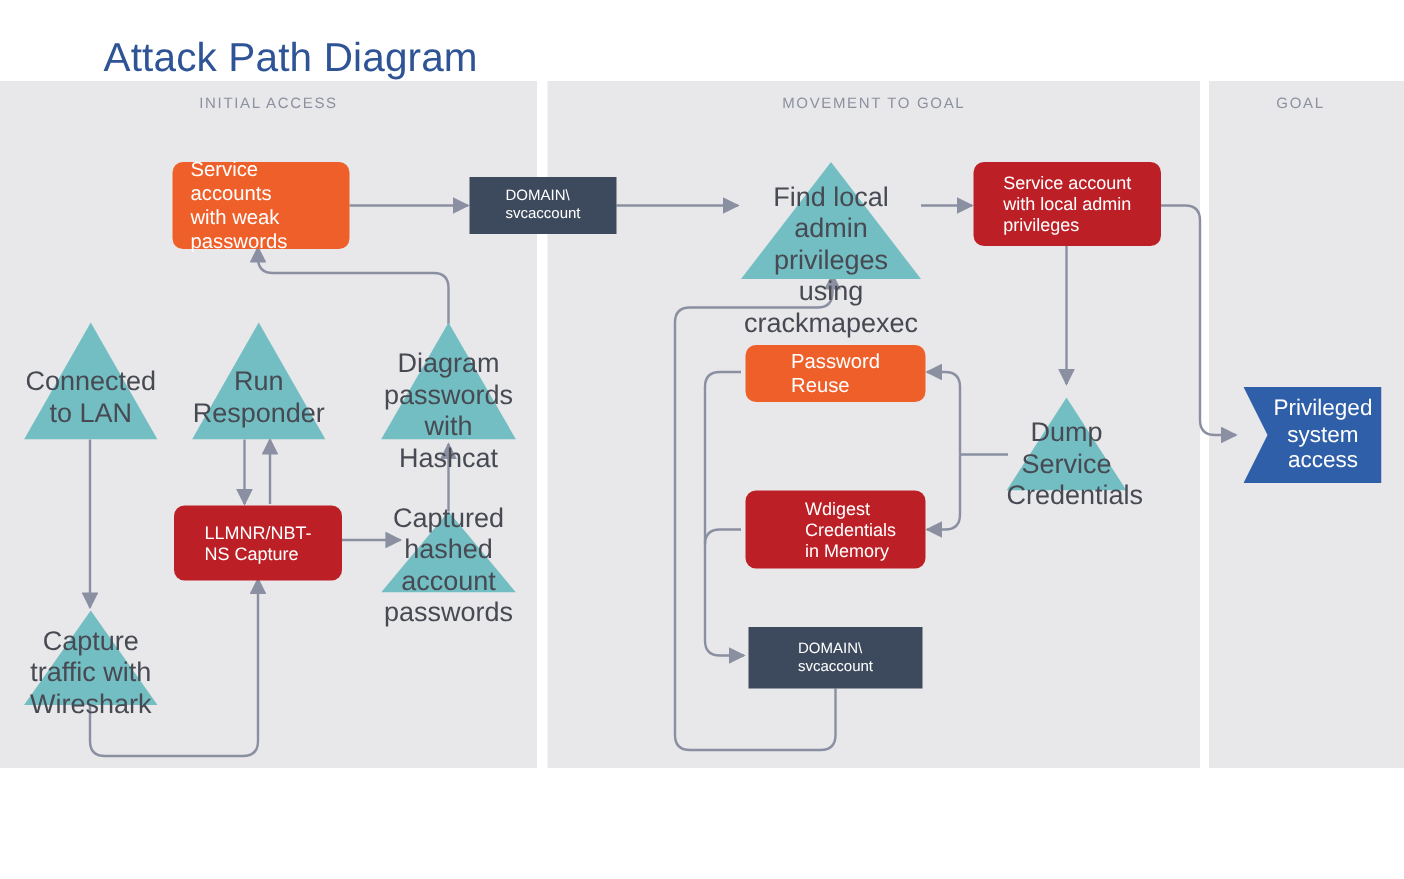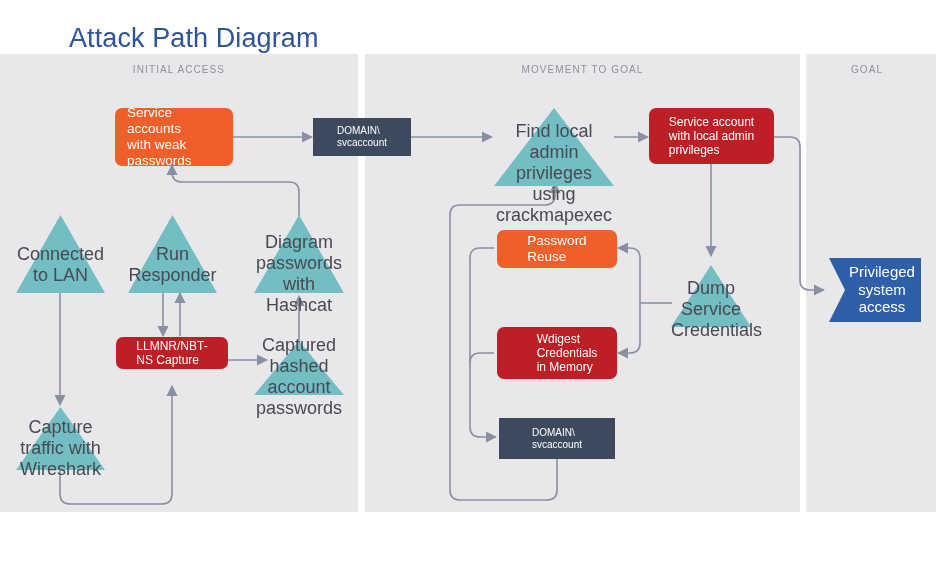--- a/index.html
+++ b/index.html
@@ -192,21 +192,21 @@
     <svg class="tri" viewBox="0 0 90 78" preserveAspectRatio="none">
       <polygon points="45,0 90,78 0,78" fill="#72bec3"></polygon>
     </svg>
     <div class="tri-label" style="top:17px;">
       <span>Diagram</span>
       <span>passwords</span>
       <span>with Hashcat</span>
     </div>
   </div>
 
-  <div class="node n-finding" style="left:116px;top:337px;width:112px;height:32px;">
+  <div class="node n-finding" style="left:116px;top:337px;width:112px;height:50px;">
     <span>
       <span>LLMNR/NBT-</span>
       <span>NS Capture</span>
     </span>
   </div>
 
   <div class="tri-wrap" style="left:254px;top:341px;width:90px;height:54px;">
     <svg class="tri" viewBox="0 0 90 54" preserveAspectRatio="none">
       <polygon points="45,0 90,54 0,54" fill="#72bec3"></polygon>
     </svg>

